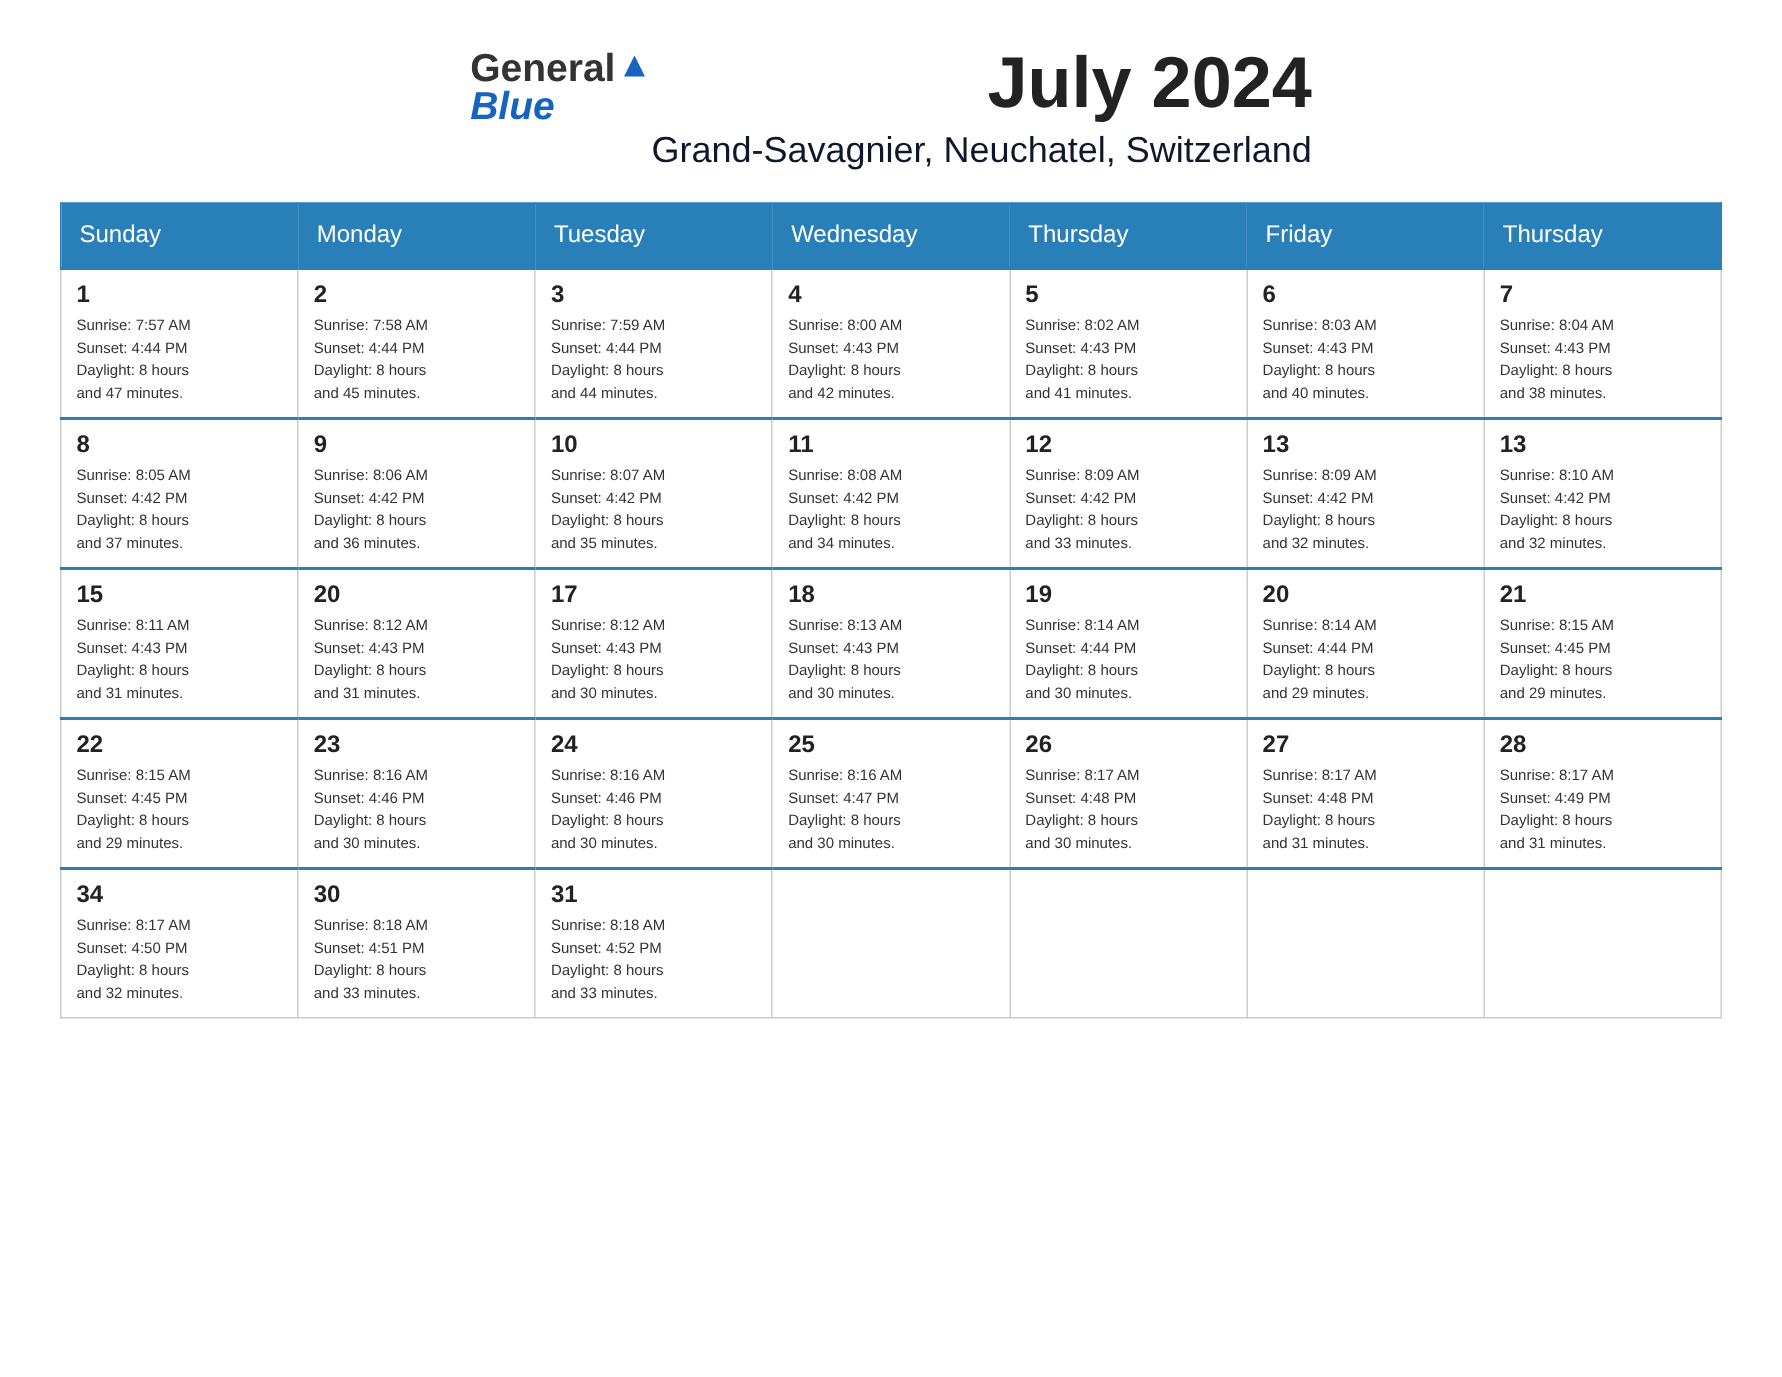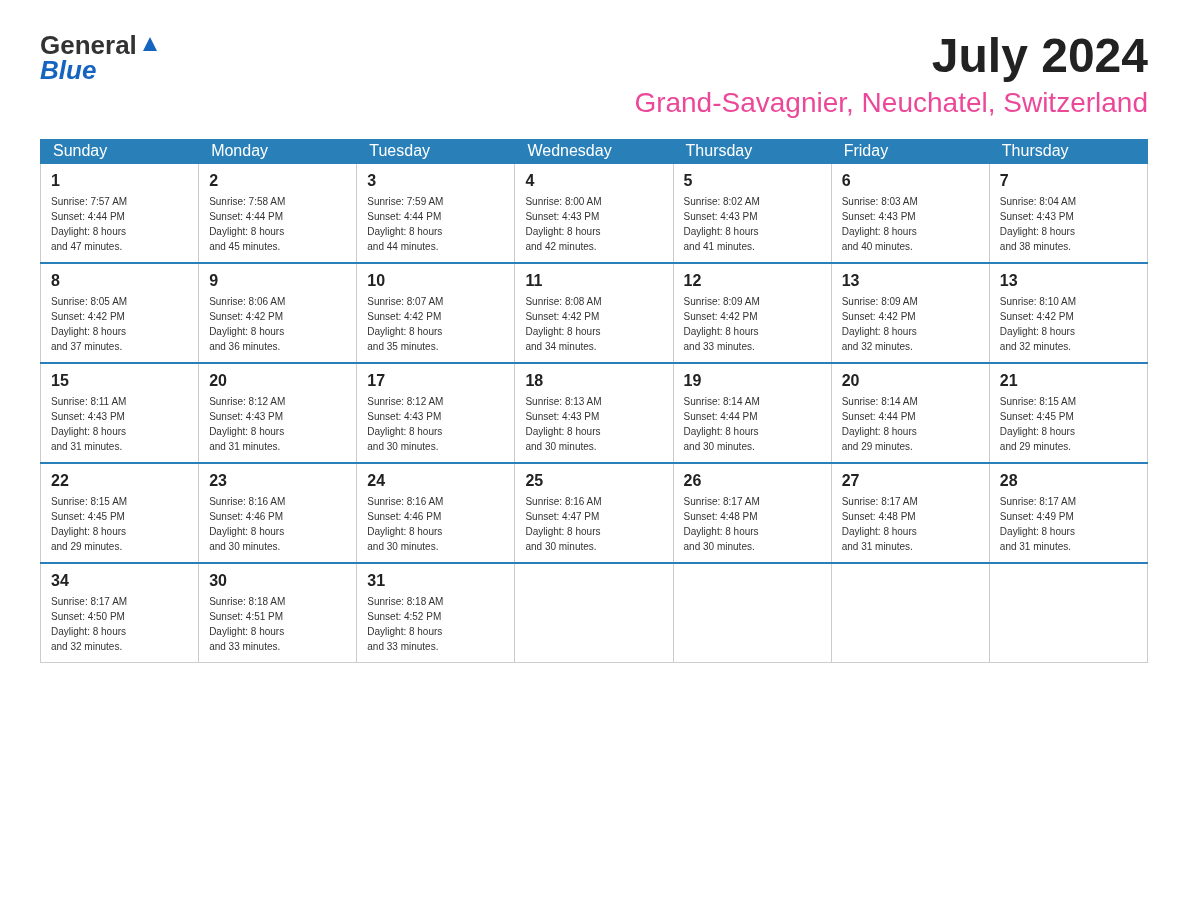--- a/index.html
+++ b/index.html
@@ -5,52 +5,52 @@
     * { box-sizing: border-box; margin: 0; padding: 0; }
     body {
       font-family: Arial, sans-serif;
       background: #fff;
       padding: 30px 40px;
       width: 1188px;
       min-height: 918px;
     }
     .header {
       display: flex;
-      justify-content: space-between;
+      justify-content: center;
       align-items: flex-start;
       margin-bottom: 20px;
     }
     .logo {
       display: flex;
       align-items: center;
       gap: 4px;
     }
     .title-area {
       text-align: right;
     }
     .month-title {
       font-size: 48px;
       font-weight: bold;
       color: #222;
       line-height: 1.1;
     }
     .location {
-      font-size: 28px;
-      color: #ec4899;
+      font-size: 24px;
+      color: #0f172a;
       margin-top: 4px;
     }
     .calendar {
       width: 100%;
       border-collapse: collapse;
       margin-top: 10px;
     }
     .calendar th {
       background-color: #2980b9;
       color: #fff;
-      padding: 2px 12px;
+      padding: 12px 12px;
       text-align: left;
       font-size: 16px;
       font-weight: normal;
       border: 1px solid #2980b9;
     }
     .calendar td {
       vertical-align: top;
       padding: 8px 10px;
       border: 1px solid #ccc;
       border-top: 2px solid #2980b9;

